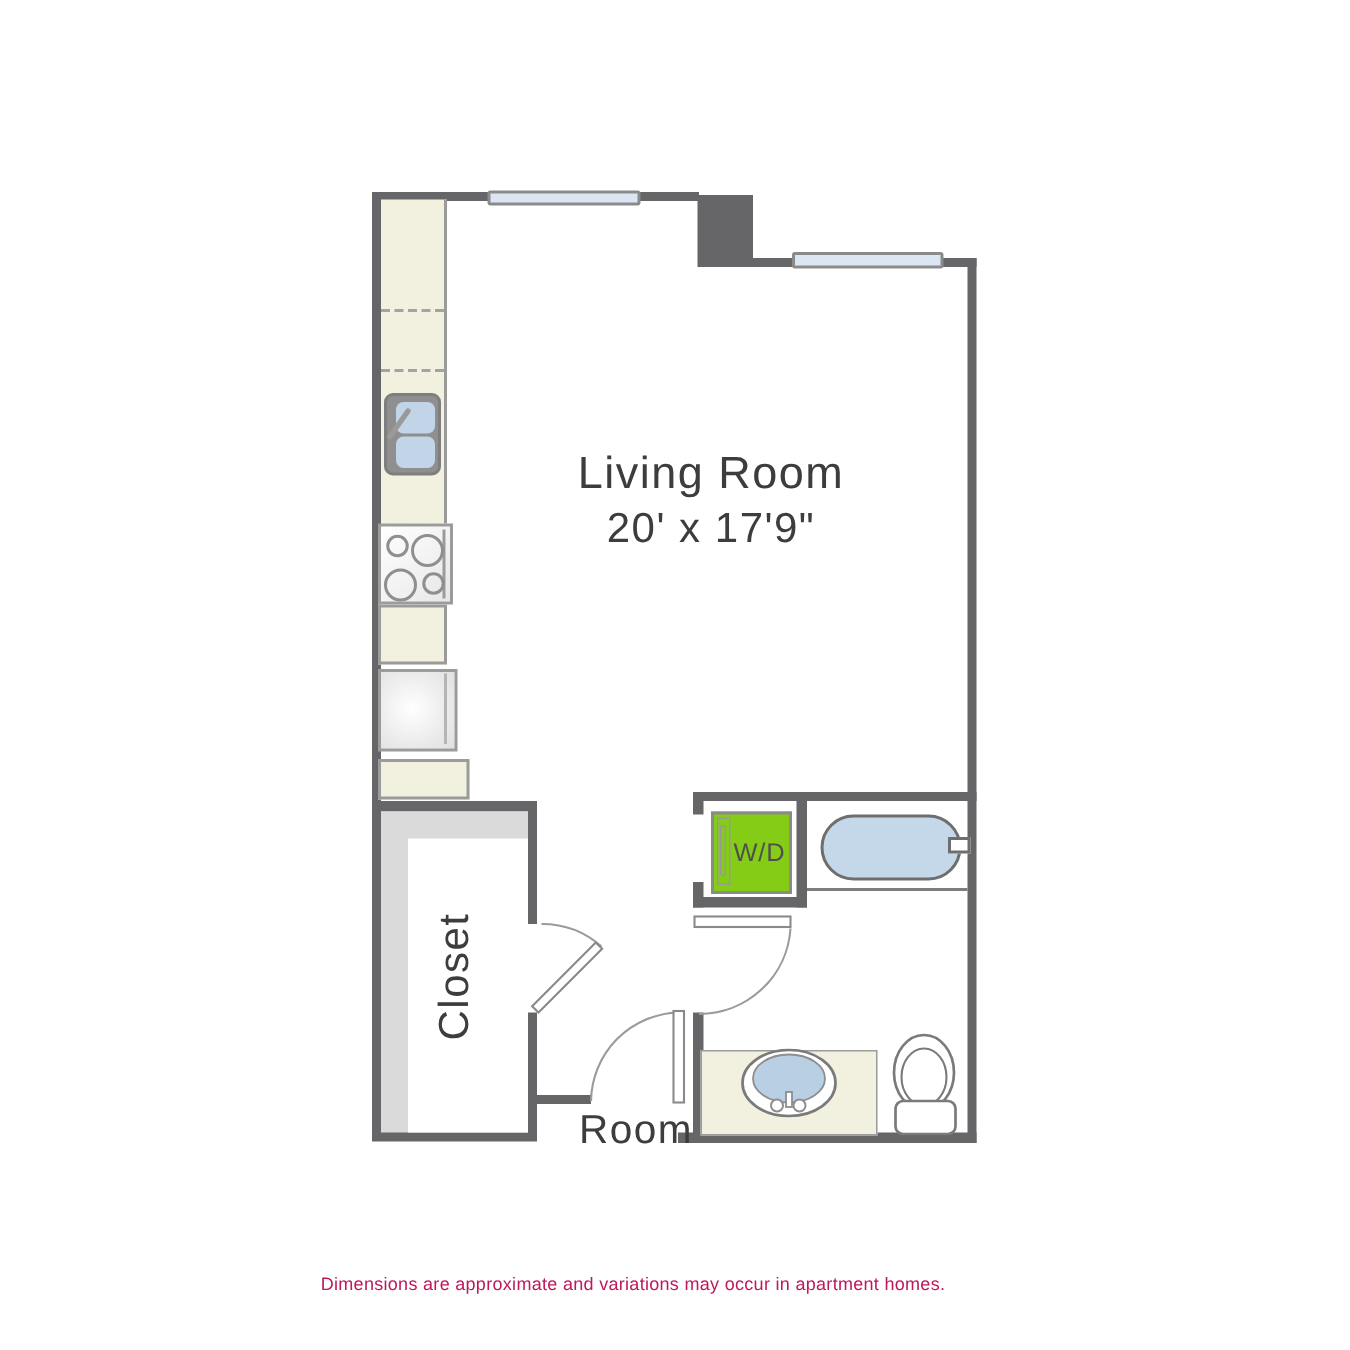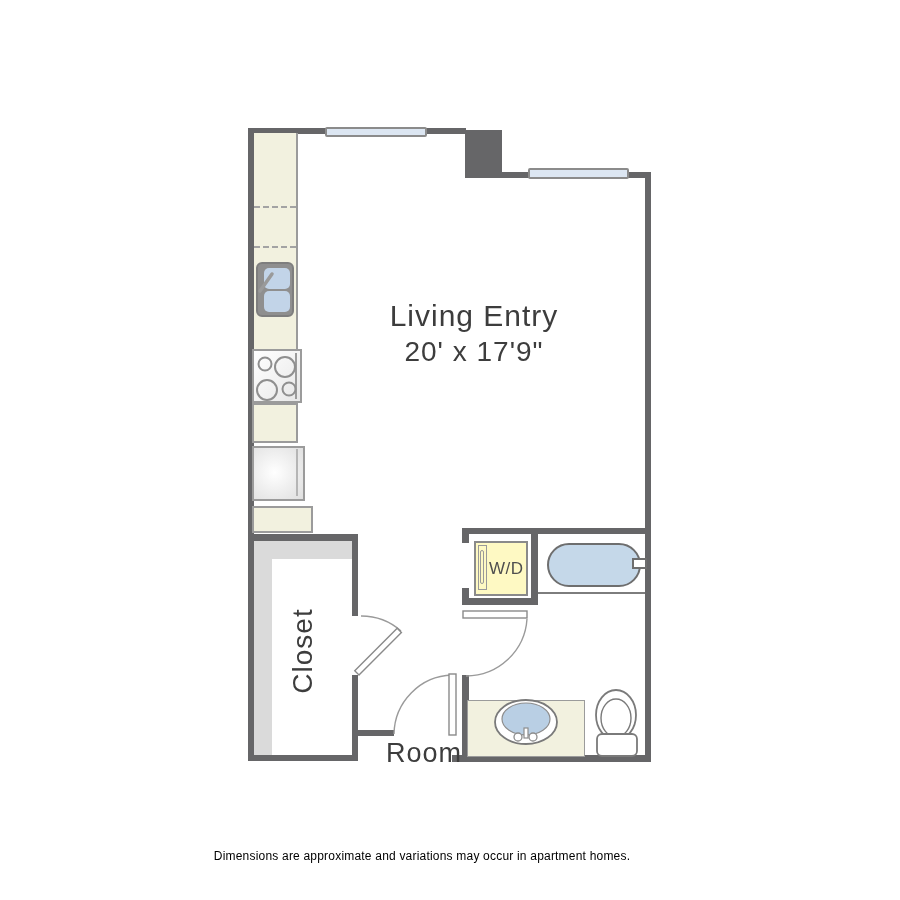--- a/index.html
+++ b/index.html
@@ -13,21 +13,21 @@
   .counter{position:absolute;background:#f2f1df;border:2px solid #9b9b9b;box-sizing:border-box;}
   .window{position:absolute;background:#dce6f2;border:2px solid #8b8b8b;box-sizing:border-box;border-radius:2px;}
   .dash{position:absolute;border-top:2px dashed #a3a3a3;height:0;}
   .label{
     position:absolute;color:#3d3d3d;font-weight:300;letter-spacing:1px;
     text-align:center;white-space:nowrap;
   }
   .svgov{position:absolute;left:0;top:0;pointer-events:none;}
   .disclaimer{
     position:absolute;left:0;top:849px;width:844px;text-align:center;
-    font-size:12px;color:#000000;letter-spacing:0.2px;font-weight:400;
+    font-size:12px;color:#be185d;letter-spacing:0.2px;font-weight:400;
   }
 </style>
 </head>
 <body>
 
 <div class="canvas">
 
   <div class="wall" style="left:248px;top:128px;width:6px;height:632px;"></div>
   <div class="wall" style="left:248px;top:128px;width:218px;height:6px;"></div>
   <div class="wall" style="left:465px;top:130px;width:37px;height:48px;"></div>
@@ -69,21 +69,21 @@
 
   <div class="abs" style="left:252px;top:446px;width:53px;height:55px;border:2px solid #9b9b9b;box-sizing:border-box;background:radial-gradient(circle at 42% 48%, #ffffff 0%, #ededed 55%, #dfdfdf 100%);">
     <div class="abs" style="right:5px;top:1px;width:2px;height:47px;background:#b5b5b5;"></div>
   </div>
 
   <div class="counter" style="left:252px;top:506px;width:61px;height:27px;"></div>
 
   <div class="abs" style="left:254px;top:541px;width:98px;height:214px;background:#dadada;"></div>
   <div class="abs" style="left:272px;top:559px;width:80px;height:196px;background:#ffffff;"></div>
 
-  <div class="abs" style="left:474px;top:541px;width:54px;height:55px;background:#fef9c3;border:2px solid #8a8a8a;box-sizing:border-box;">
+  <div class="abs" style="left:474px;top:541px;width:54px;height:55px;background:#84cc16;border:2px solid #8a8a8a;box-sizing:border-box;">
     <div class="abs" style="left:2px;top:2px;width:9px;height:45px;border:1px solid #999;box-sizing:border-box;">
       <div class="abs" style="left:1px;top:4px;width:4px;height:34px;border:1px solid #999;border-radius:3px;box-sizing:border-box;"></div>
     </div>
     <div class="label" style="left:13px;top:16px;font-size:17px;color:#4f4f4f;letter-spacing:0.5px;">W/D</div>
   </div>
 
   <div class="abs" style="left:547px;top:543px;width:94px;height:44px;background:#c5d8e9;border:2px solid #6e6e6e;border-radius:23px;box-sizing:border-box;"></div>
   <div class="abs" style="left:632px;top:558px;width:15px;height:11px;background:#fff;border:2px solid #6e6e6e;box-sizing:border-box;"></div>
 
   <div class="abs" style="left:467px;top:700px;width:118px;height:57px;background:#f2f1df;border:1.5px solid #9b9b9b;box-sizing:border-box;"></div>
@@ -122,21 +122,21 @@
       <circle cx="533" cy="737" r="4" fill="#ffffff" stroke="#8d8d8d" stroke-width="1.3"></circle>
     </g>
 
     <g>
       <ellipse cx="616" cy="715" rx="20" ry="25" fill="#ffffff" stroke="#7a7a7a" stroke-width="1.8"></ellipse>
       <ellipse cx="616" cy="718" rx="15" ry="19" fill="none" stroke="#7a7a7a" stroke-width="1.4"></ellipse>
       <rect x="597" y="734" width="40" height="22" rx="5" fill="#ffffff" stroke="#7a7a7a" stroke-width="1.8"></rect>
     </g>
   </svg>
 
-  <div class="label" style="left:349px;top:299px;width:250px;font-size:30px;">Living Entry</div>
+  <div class="label" style="left:349px;top:299px;width:250px;font-size:30px;">Living Room</div>
   <div class="label" style="left:349px;top:336px;width:250px;font-size:28px;">20' x 17'9"</div>
 
   <div class="label" style="left:223px;top:635px;width:160px;font-size:28px;transform:rotate(-90deg);">Closet</div>
 
   <div class="label" style="left:384px;top:738px;width:80px;font-size:27px;">Room</div>
 
   <div class="disclaimer">Dimensions are approximate and variations may occur in apartment homes.</div>
 </div>
 
 </body></html>

